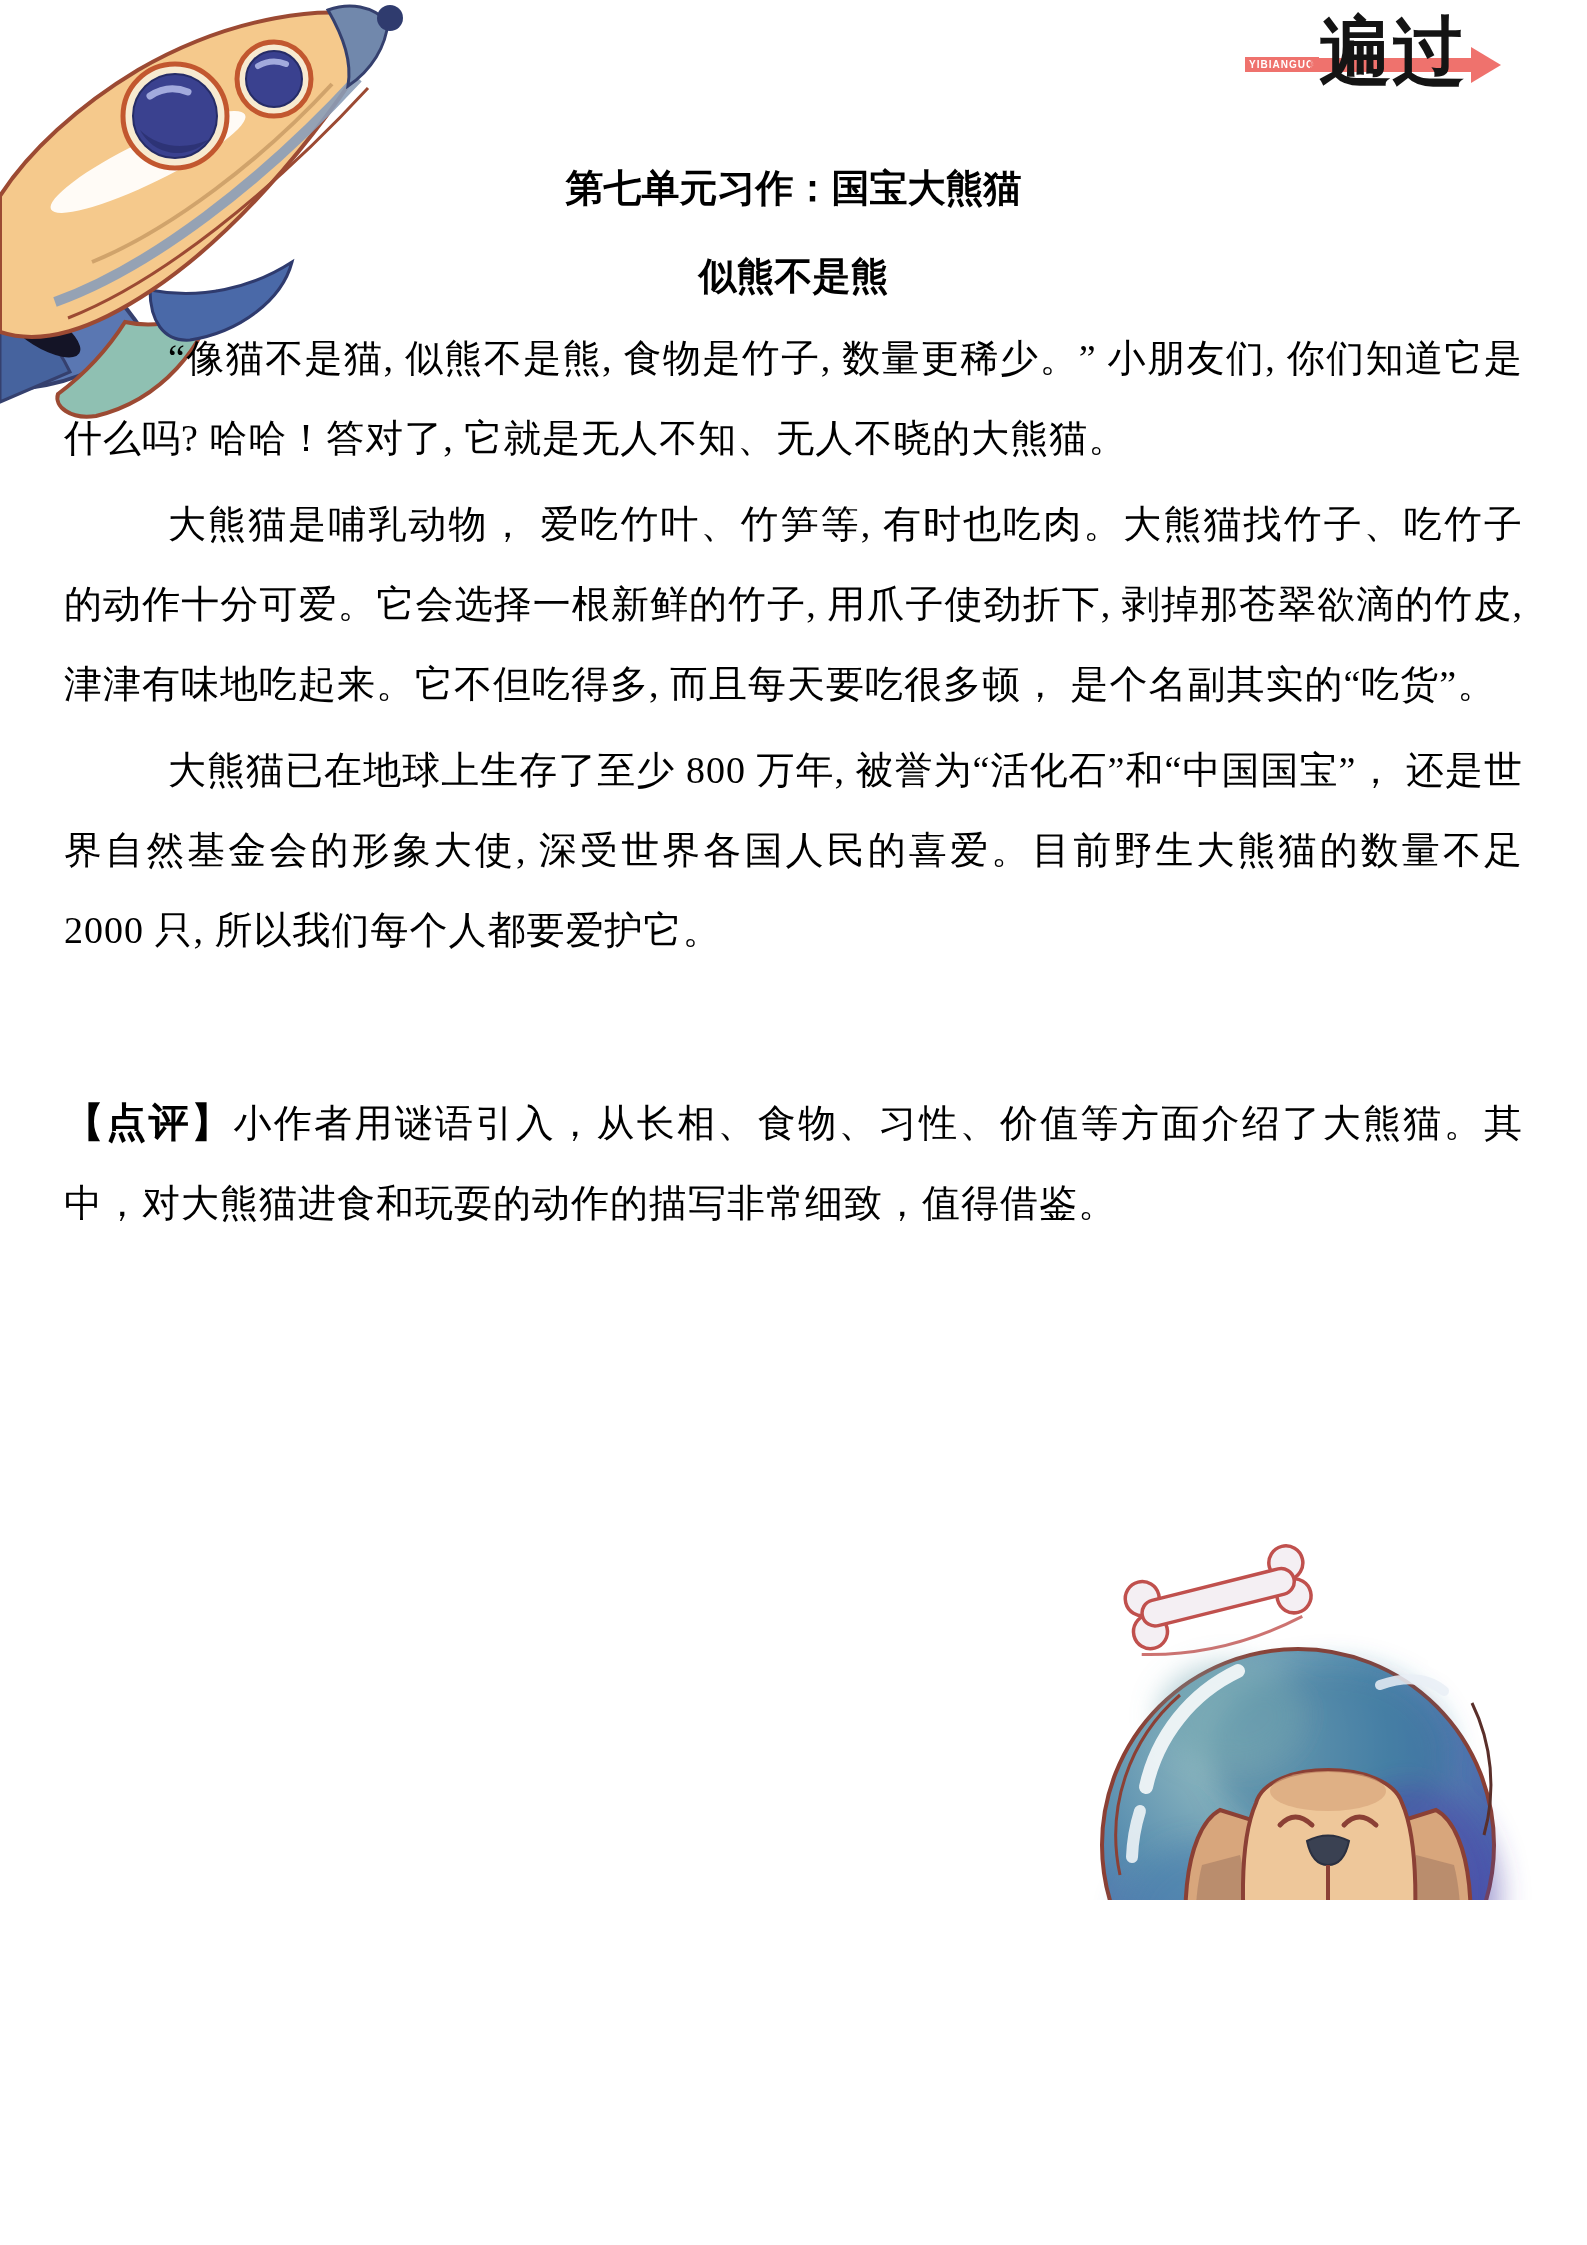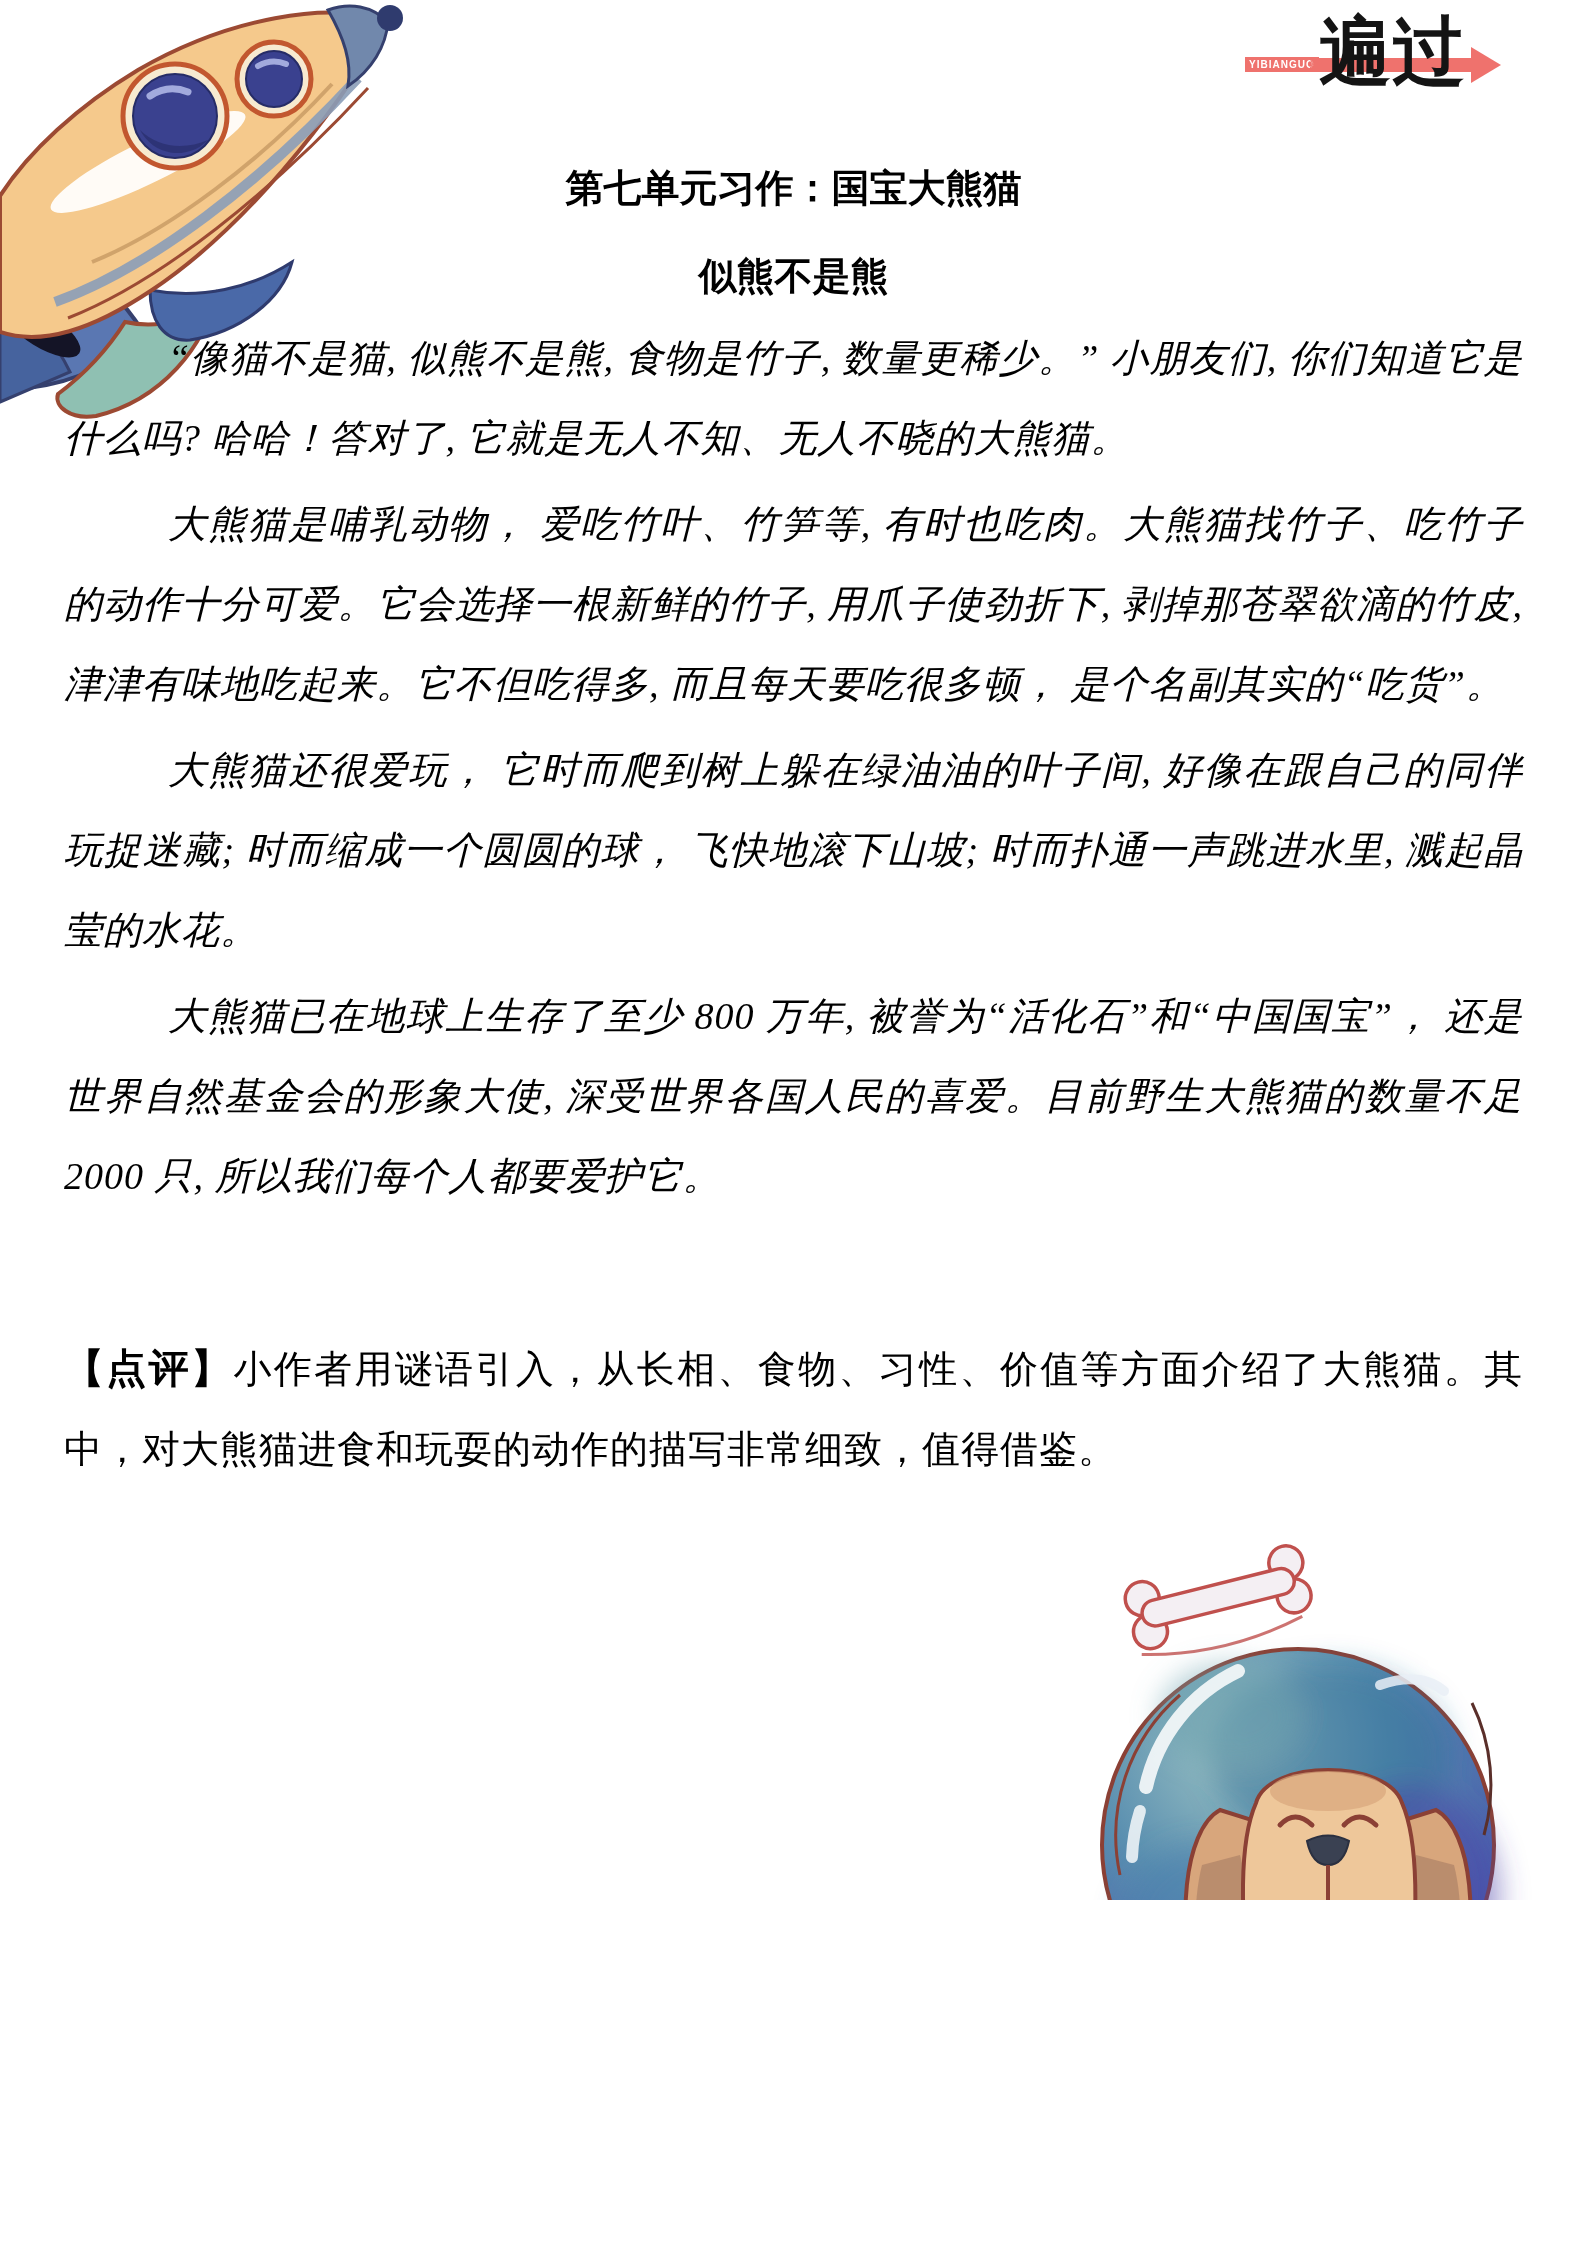--- a/index.html
+++ b/index.html
@@ -45,21 +45,21 @@
   .doc-title {
     margin: 162px 0 0 0; text-align: center;
     font-family: "Liberation Sans", "DejaVu Sans", sans-serif;
     font-size: 38px; font-weight: bold; line-height: 52px; color: #000;
   }
   .doc-subtitle {
     margin: 36px 0 0 0; text-align: center;
     font-family: "Liberation Sans", "DejaVu Sans", sans-serif;
     font-size: 38px; font-weight: bold; line-height: 52px; color: #000;
   }
-  .essay { margin-top: 16px; font-style: italic; }
+  .essay { margin-top: 16px; }
   .essay p {
     margin: 0 0 6px 0;
     font-size: 38px; line-height: 80px; letter-spacing: 1px;
     text-align: justify; text-indent: 104px;
   }
   .comment {
     margin: 112px 0 0 0;
     font-size: 38px; line-height: 80px; letter-spacing: 1px;
     text-align: justify; text-indent: 0;
   }
@@ -120,21 +120,20 @@
     <span class="logo-text">遍过</span>
   </div>
 
   <div class="content">
     <h1 class="doc-title">第七单元习作：国宝大熊猫</h1>
     <h2 class="doc-subtitle">似熊不是熊</h2>
 
     <div class="essay">
       <p>“像猫不是猫, 似熊不是熊, 食物是竹子, 数量更稀少。” 小朋友们, 你们知道它是什么吗? 哈哈！答对了, 它就是无人不知、无人不晓的大熊猫。</p>
       <p>大熊猫是哺乳动物， 爱吃竹叶、竹笋等, 有时也吃肉。大熊猫找竹子、吃竹子的动作十分可爱。它会选择一根新鲜的竹子, 用爪子使劲折下, 剥掉那苍翠欲滴的竹皮, 津津有味地吃起来。它不但吃得多, 而且每天要吃很多顿， 是个名副其实的“吃货”。</p>
-      <p>大熊猫还很爱玩， 它时而爬到树上躲在绿油油的叶子间, 好像在跟自己的同伴玩捉迷藏; 时而缩成一个圆圆的球， 飞快地滚下山坡; 时而扑通一声跳进水里, 溅起晶莹的水花。</p>
       <p>大熊猫已在地球上生存了至少 800 万年, 被誉为“活化石”和“中国国宝”， 还是世界自然基金会的形象大使, 深受世界各国人民的喜爱。目前野生大熊猫的数量不足 2000 只, 所以我们每个人都要爱护它。</p>
     </div>
 
     <p class="comment">
       <span class="comment-label">【点评】</span><span>小作者用谜语引入，从长相、食物、习性、价值等方面介绍了大熊猫。其中，对大熊猫进食和玩耍的动作的描写非常细致，值得借鉴。</span>
     </p>
   </div>
 
   <div class="dog-wrap">
     <svg width="490" height="710" viewBox="0 0 490 710">

